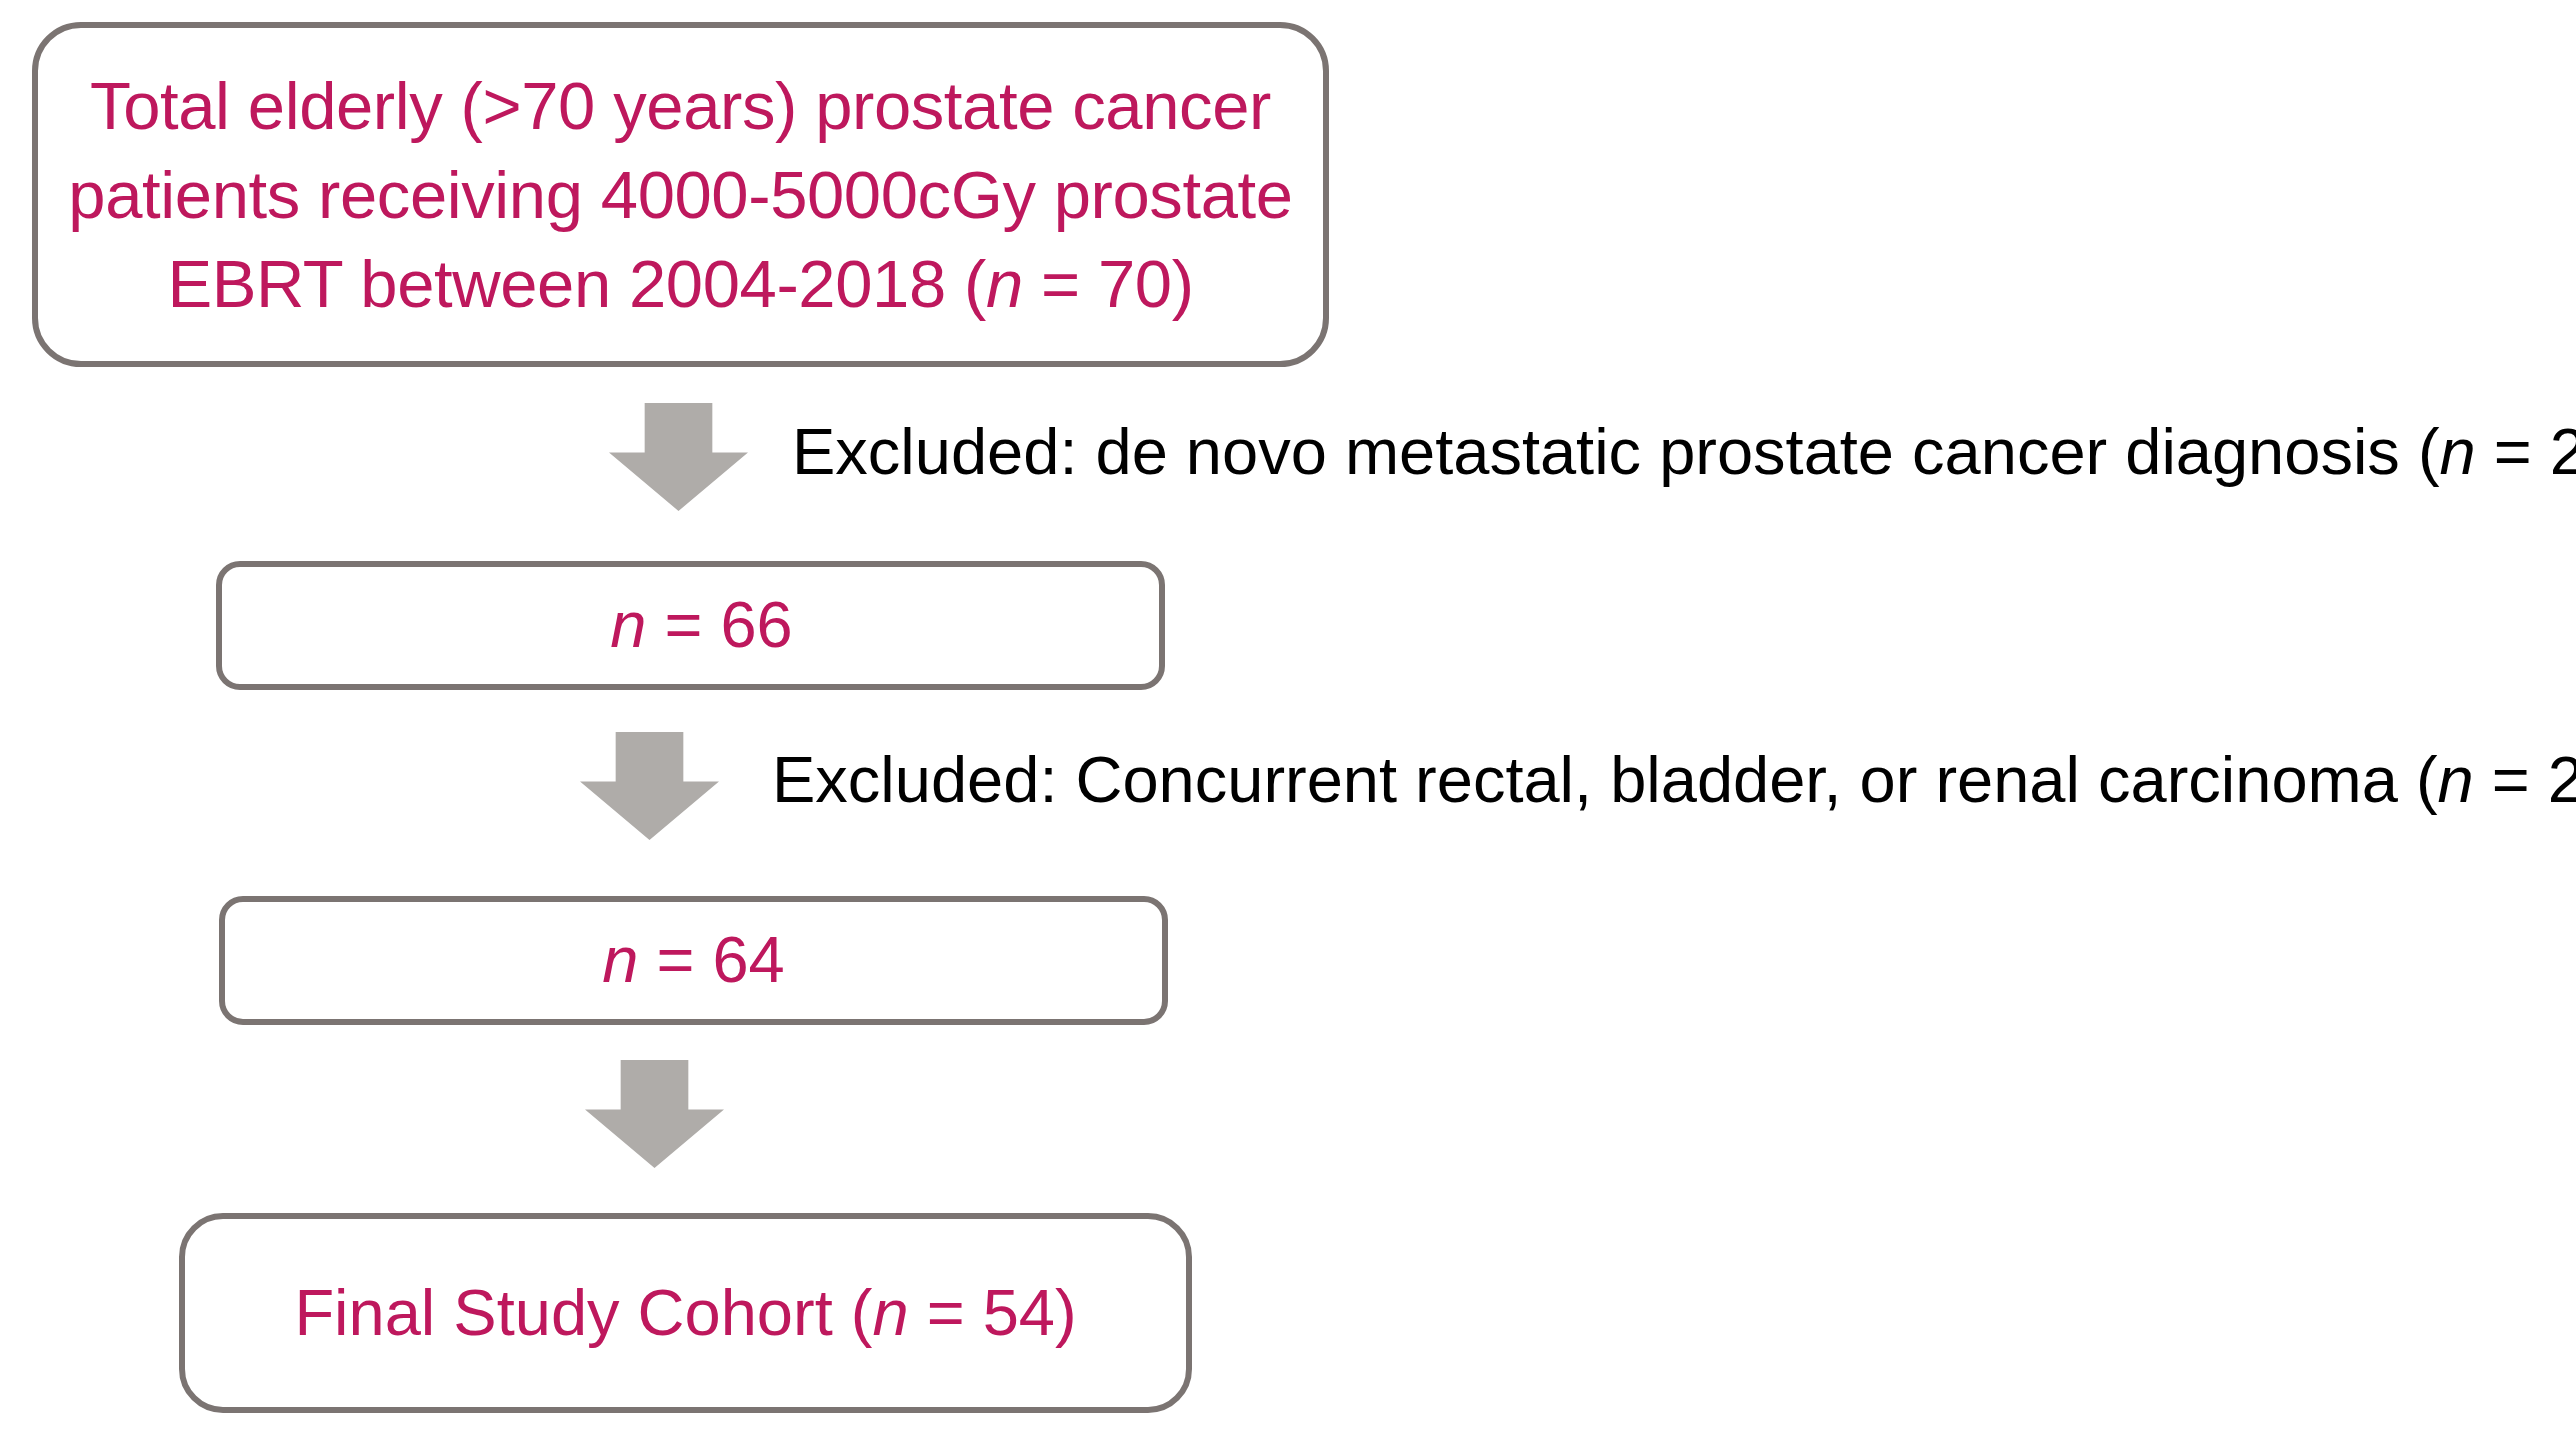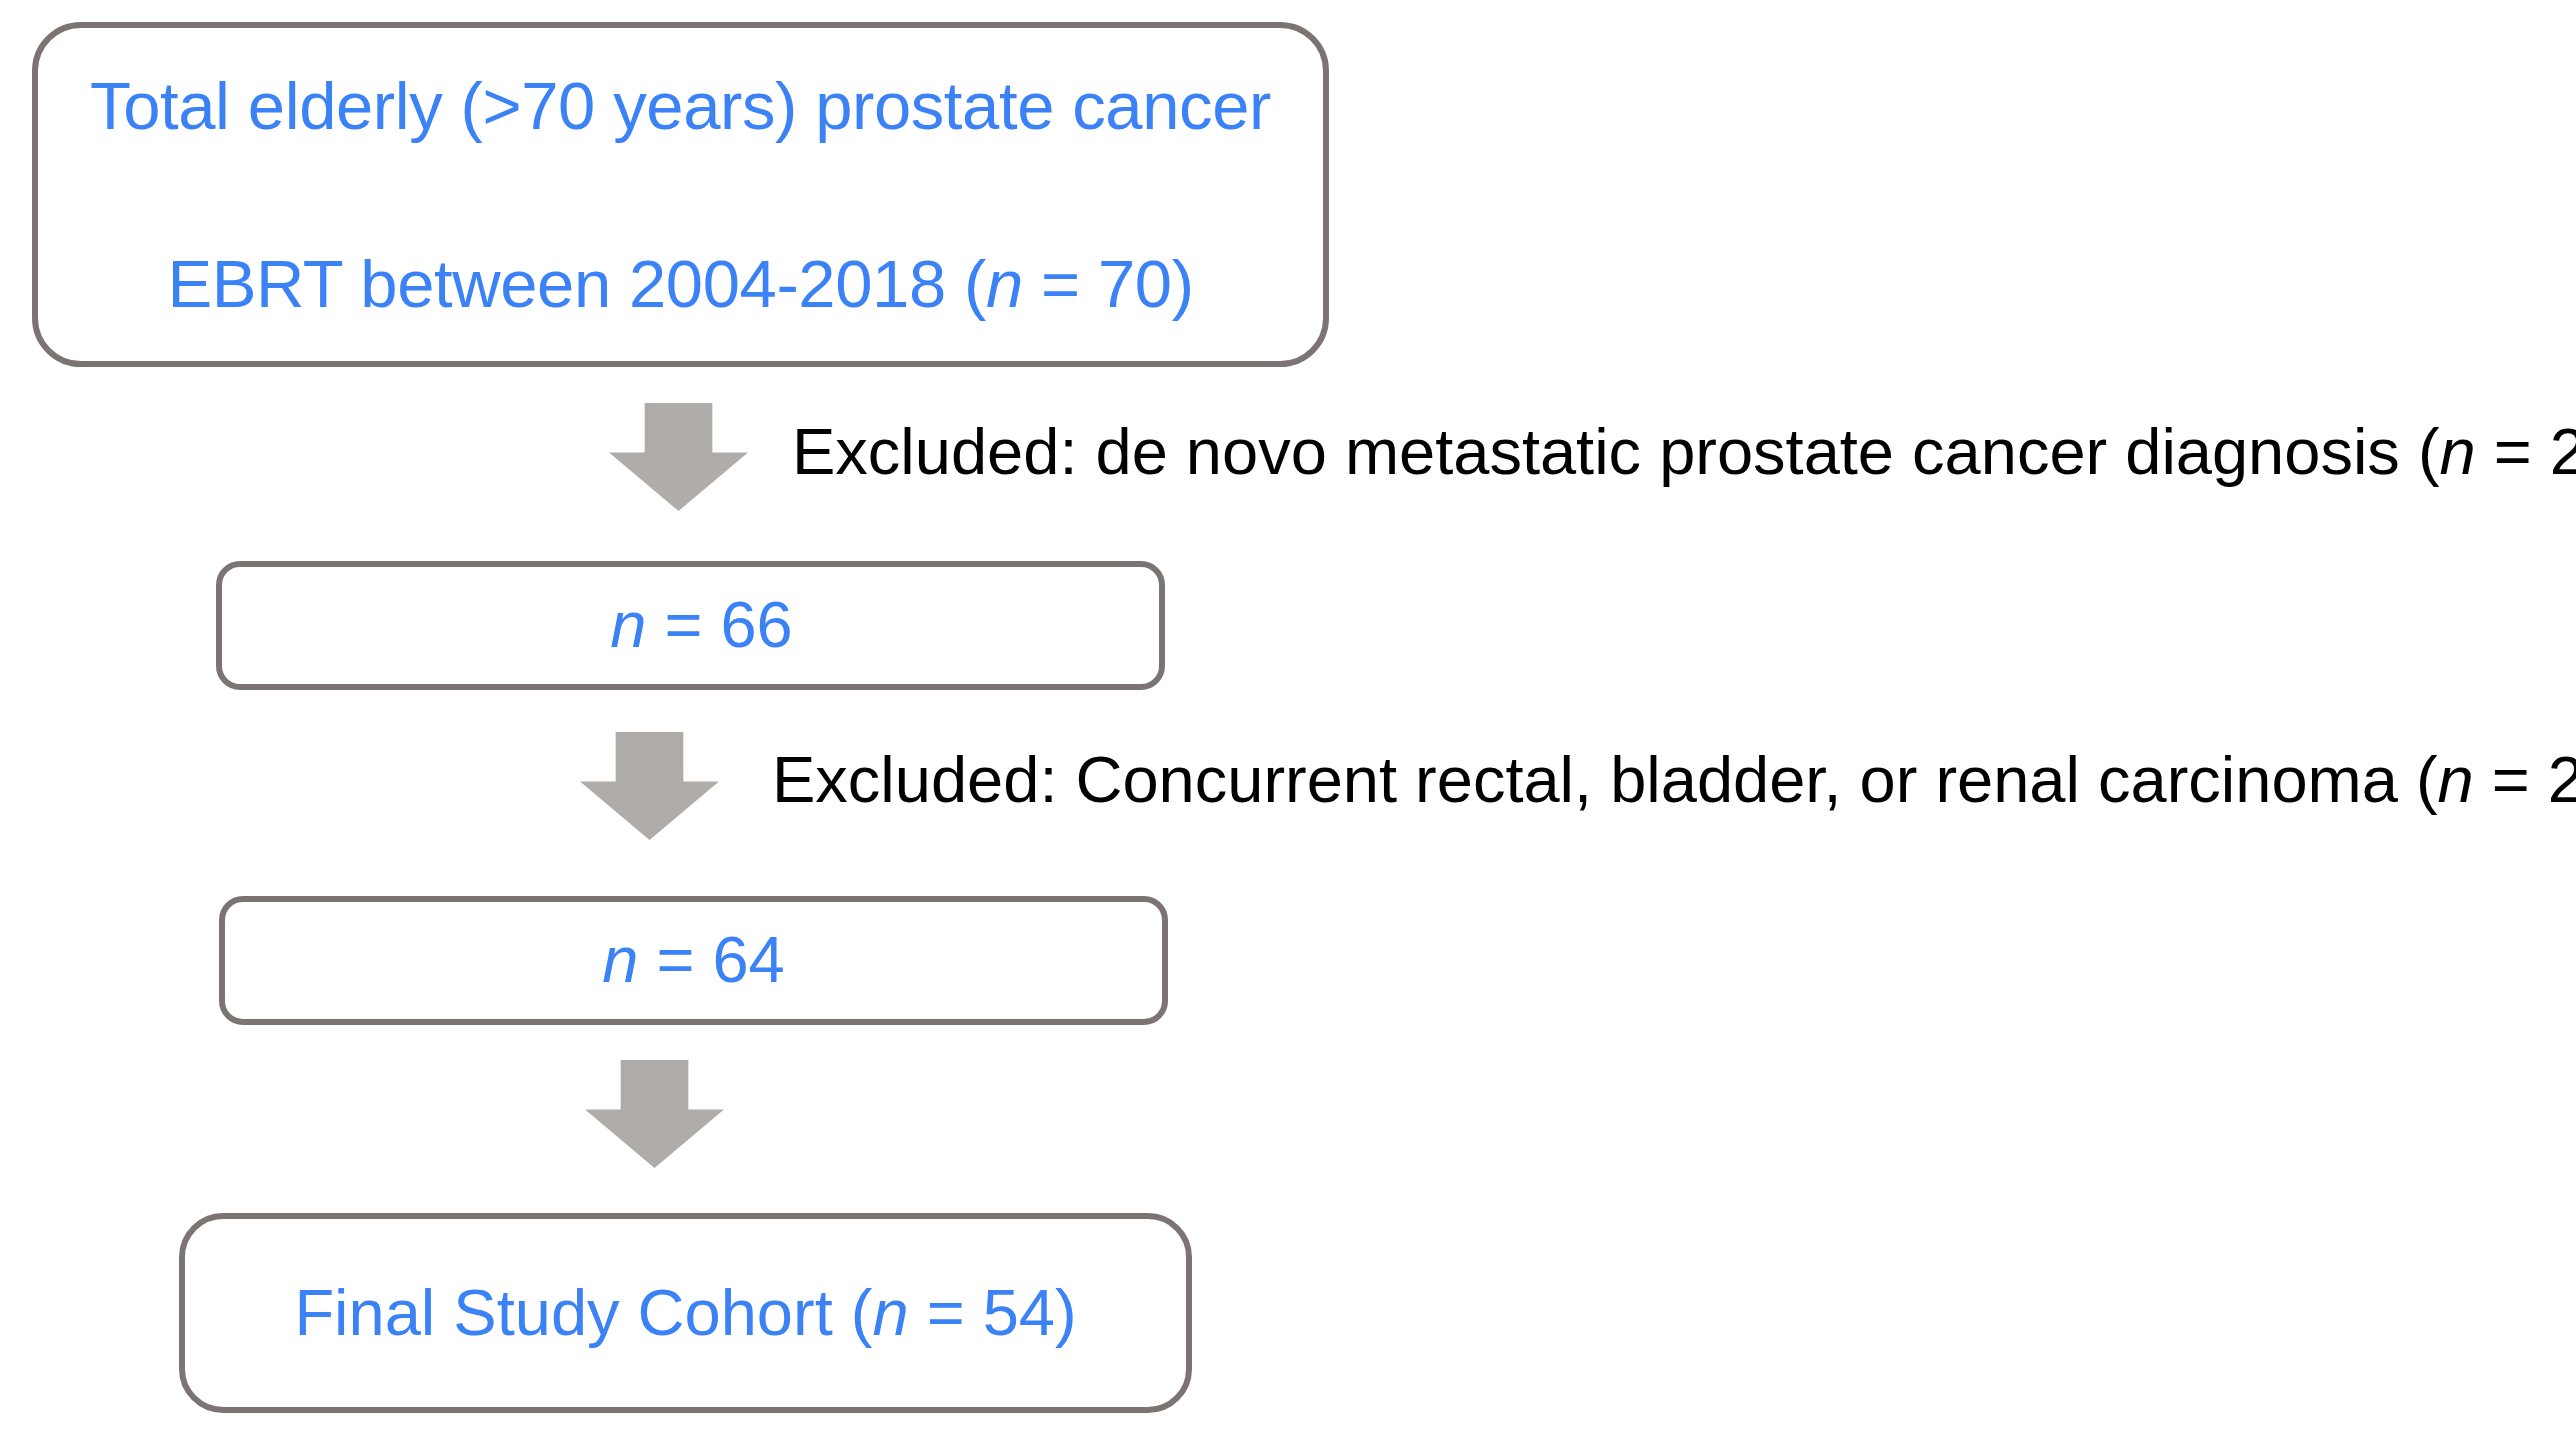--- a/index.html
+++ b/index.html
@@ -21,21 +21,21 @@
 
   
   .node-box {
     position: absolute;
     background: #ffffff;
     border: 6.4px solid #7b7472;
     display: flex;
     align-items: center;
     justify-content: center;
     text-align: center;
-    color: #3b82f6;
+    color: #be185d;
     line-height: 1.33;
     white-space: pre-line;
   }
 
   .node-box .node-text {
     display: block;
     width: 100%;
     text-align: center;
   }
 
@@ -109,21 +109,21 @@
   #exclusion-3 { left: 786px; top: 1075px; }
 
   .italic-n { font-style: italic; }
 </style>
 </head>
 <body>
 
 <div id="flowchart">
 
   <div class="node-box" id="box-total">
-    <span class="node-text"><span>Total elderly  (&gt;70 years) prostate cancer</span><br><br><span>EBRT between  2004-2018 (</span><span class="italic-n">n</span><span> = 70)</span></span>
+    <span class="node-text"><span>Total elderly  (&gt;70 years) prostate cancer</span><br><span>patients receiving 4000-5000cGy prostate</span><br><span>EBRT between  2004-2018 (</span><span class="italic-n">n</span><span> = 70)</span></span>
   </div>
 
   <div class="arrow" id="arrow-1">
     <svg viewBox="0 0 152 118" preserveAspectRatio="none" aria-hidden="true">
       <polygon points="39,0 113,0 113,54 152,54 76,118 0,54 39,54" fill="#afaca9"></polygon>
     </svg>
   </div>
 
   <div class="exclusion-label" id="exclusion-1"><span>Excluded: de novo metastatic prostate cancer diagnosis (</span><span class="italic-n">n</span><span> = 24)</span></div>
 

